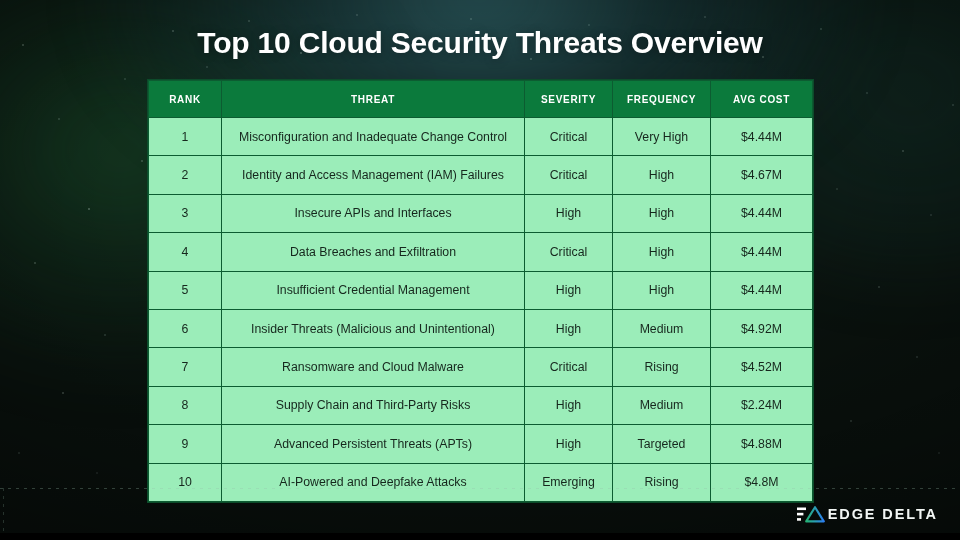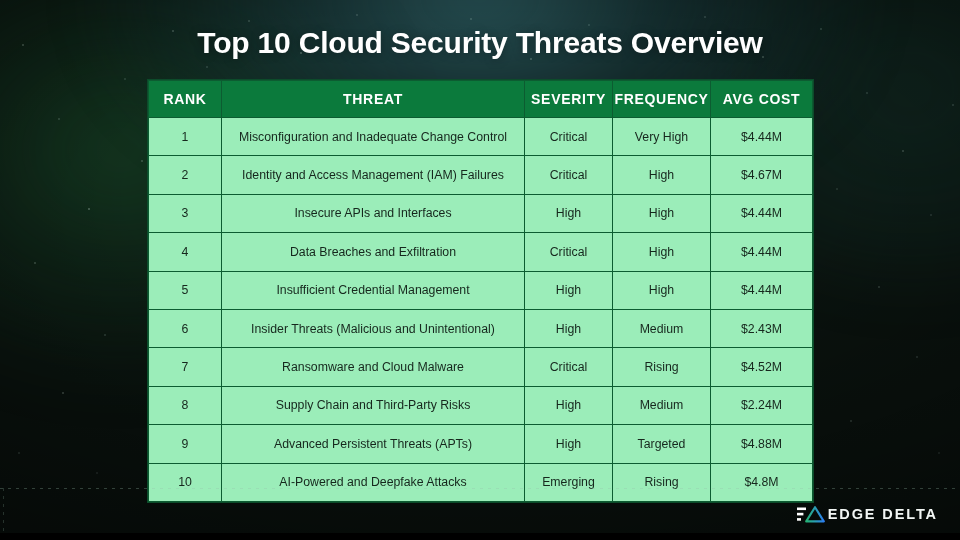--- a/index.html
+++ b/index.html
@@ -113,21 +113,21 @@
   .table th, .table td {
     border: 1px solid #0c5c31;
     text-align: center;
     vertical-align: middle;
     padding: 0;
   }
   .table thead th {
     height: 36px;
     background: #0b7a3c;
     color: #ffffff;
-    font-size: 14px;
+    font-size: 10px;
     font-weight: bold;
     letter-spacing: 0.7px;
   }
   .table tbody td {
     height: 37.4px;
     background: #9bedb9;
     color: #16271d;
     font-size: 12.3px;
     font-weight: normal;
   }
@@ -287,21 +287,21 @@
           <td>Insufficient Credential Management</td>
           <td>High</td>
           <td>High</td>
           <td>$4.44M</td>
         </tr>
         <tr>
           <td class="td-rank">6</td>
           <td>Insider Threats (Malicious and Unintentional)</td>
           <td>High</td>
           <td>Medium</td>
-          <td>$2.43M</td>
+          <td>$4.92M</td>
         </tr>
         <tr>
           <td class="td-rank">7</td>
           <td>Ransomware and Cloud Malware</td>
           <td>Critical</td>
           <td>Rising</td>
           <td>$4.52M</td>
         </tr>
         <tr>
           <td class="td-rank">8</td>

